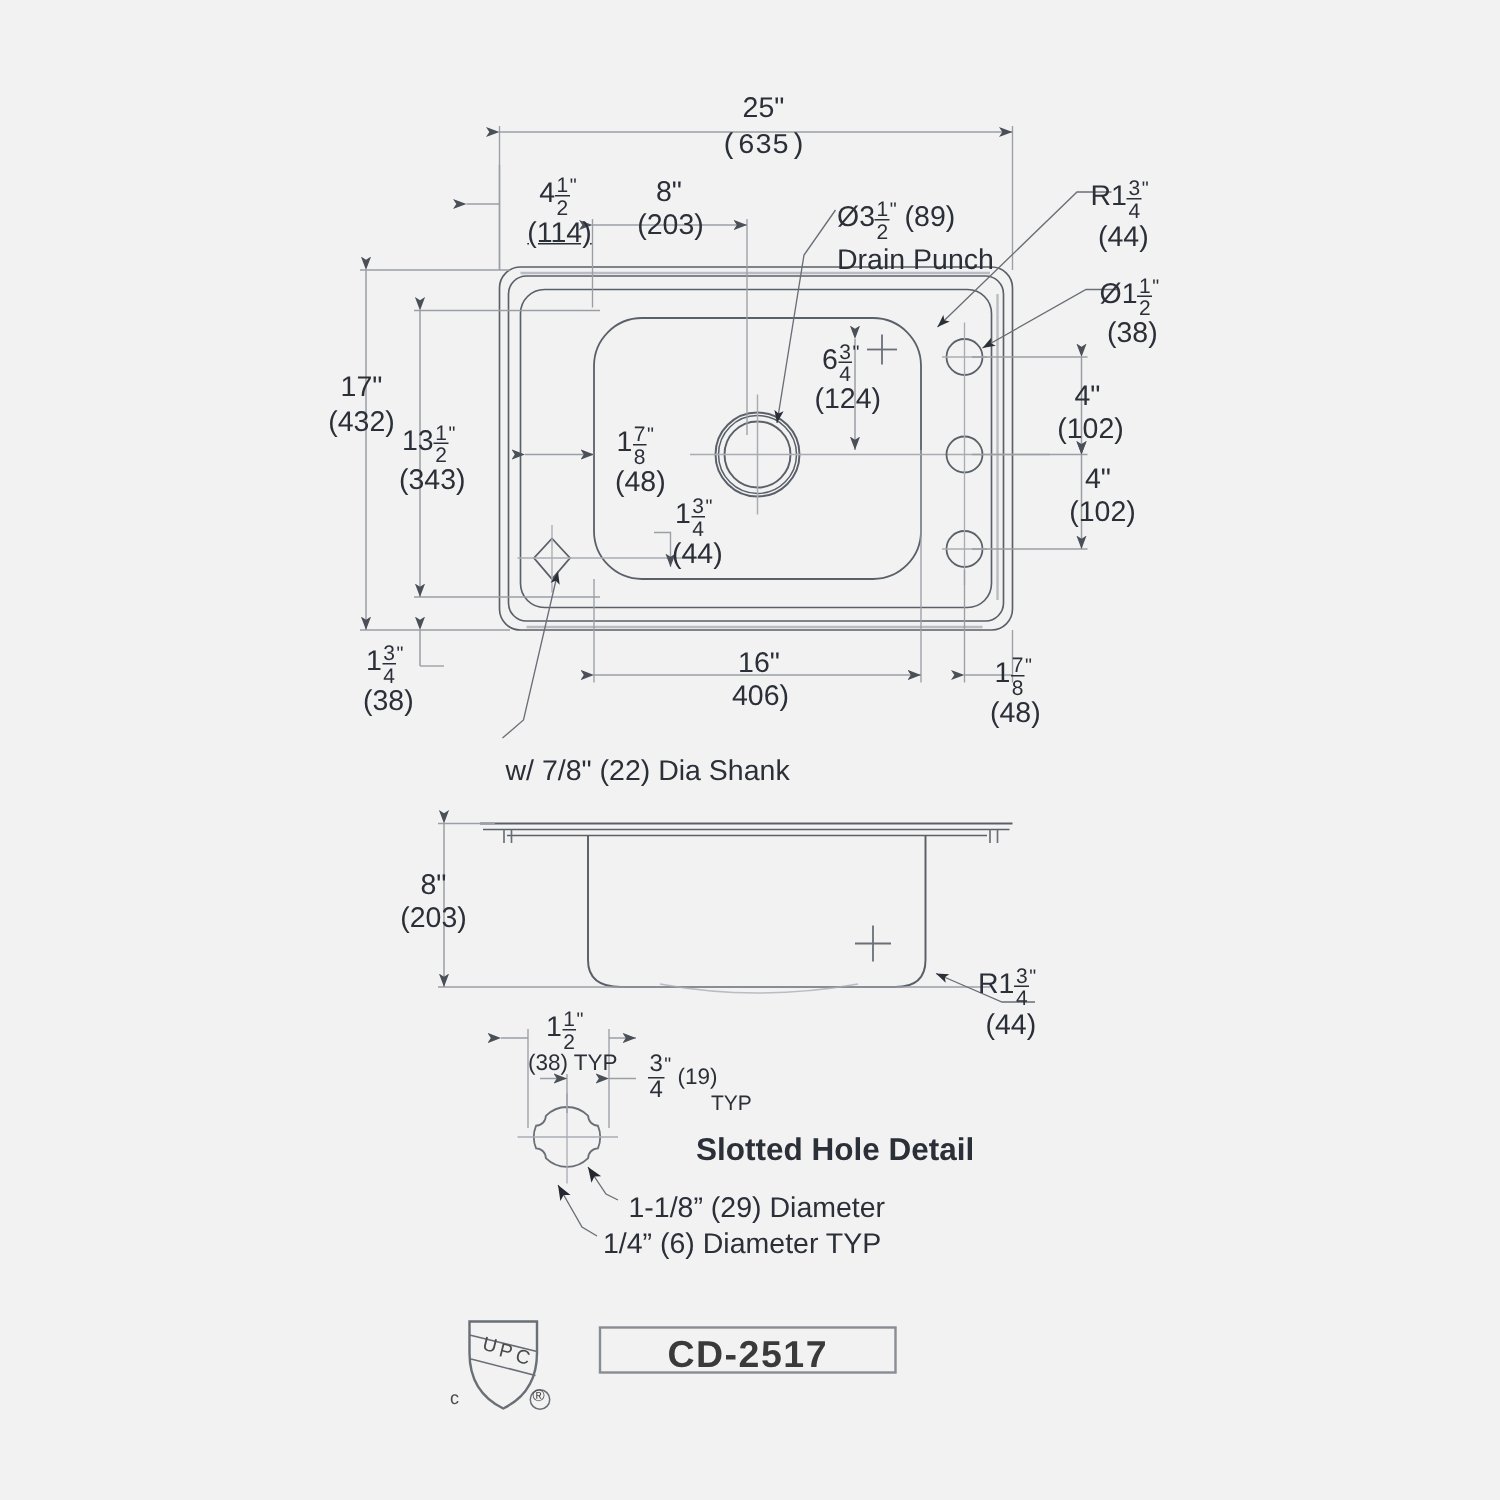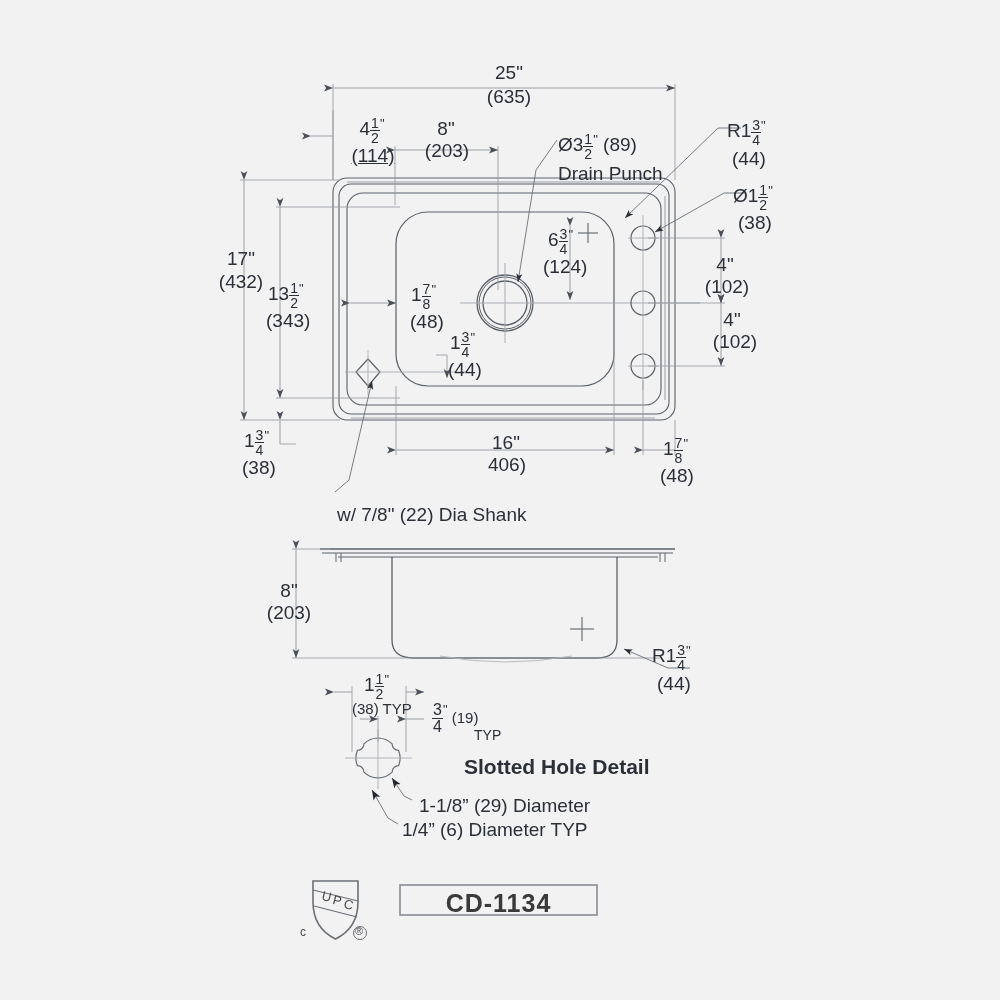--- a/index.html
+++ b/index.html
@@ -208,21 +208,21 @@
     <line x1="314" y1="906" x2="357" y2="917" stroke="#6a6f77" stroke-width="1.1"></line>
   </g>
   <g fill="none" stroke="#6a6f77" stroke-width="1">
     <circle cx="360" cy="933" r="6.5"></circle>
   </g>
 </svg>
 
 <div style="position:absolute;top:0;left:0;width:1000px;height:1000px;">
 
   <div style="position:absolute;left:479px;top:62px;width:60px;text-align:center;font-size:19px;">25"</div>
-  <div style="position:absolute;left:474px;top:86px;width:70px;text-align:center;font-size:19px;">(635)</div>
+  <div style="position:absolute;left:474px;top:86px;width:70px;text-align:center;font-size:19px;font-family:Liberation Mono, monospace;">(635)</div>
 
   <div style="position:absolute;left:340px;top:116px;width:64px;text-align:center;">
     <span style="font-size:19px;">4</span><span style="display:inline-block;vertical-align:middle;text-align:center;line-height:1;"><span style="display:block;font-size:14px;border-bottom:1.3px solid #2b2f38;padding:0 1px;">1</span><span style="display:block;font-size:14px;">2</span></span><span style="font-size:13px;vertical-align:top;">"</span>
   </div>
   <div style="position:absolute;left:338px;top:145px;width:70px;text-align:center;font-size:19px;text-decoration:underline;">(114)</div>
 
   <div style="position:absolute;left:418px;top:118px;width:56px;text-align:center;font-size:19px;">8"</div>
   <div style="position:absolute;left:412px;top:140px;width:70px;text-align:center;font-size:19px;">(203)</div>
 
   <div style="position:absolute;left:558px;top:132px;white-space:nowrap;">
@@ -299,21 +299,21 @@
   <div style="position:absolute;left:432px;top:702px;white-space:nowrap;">
     <span style="display:inline-block;vertical-align:middle;text-align:center;line-height:1;"><span style="display:block;font-size:16px;border-bottom:1.4px solid #2b2f38;padding:0 1px;">3</span><span style="display:block;font-size:16px;">4</span></span><span style="font-size:13px;vertical-align:top;">"</span><span style="font-size:15px;">&nbsp;</span><span style="font-size:15px;">(19)</span>
   </div>
   <div style="position:absolute;left:474px;top:727px;font-size:14px;">TYP</div>
 
   <div style="position:absolute;left:464px;top:755px;font-size:21px;font-weight:bold;white-space:nowrap;">Slotted Hole Detail</div>
 
   <div style="position:absolute;left:419px;top:795px;font-size:19px;white-space:nowrap;">1-1/8” (29) Diameter</div>
   <div style="position:absolute;left:402px;top:819px;font-size:19px;white-space:nowrap;">1/4” (6) Diameter TYP</div>
 
-  <div style="position:absolute;left:400px;top:889px;width:197px;text-align:center;font-size:25px;font-weight:bold;letter-spacing:1px;color:#3a3a3a;">CD-1134</div>
+  <div style="position:absolute;left:400px;top:889px;width:197px;text-align:center;font-size:25px;font-weight:bold;letter-spacing:1px;color:#3a3a3a;">CD-2517</div>
 
   <div style="position:absolute;left:322px;top:889px;font-size:13px;color:#4a4a4a;transform:rotate(14deg);">U</div>
   <div style="position:absolute;left:333px;top:893px;font-size:13px;color:#4a4a4a;transform:rotate(14deg);">P</div>
   <div style="position:absolute;left:344px;top:897px;font-size:13px;color:#4a4a4a;transform:rotate(14deg);">C</div>
   <div style="position:absolute;left:300px;top:925px;font-size:12px;color:#4a4a4a;">c</div>
   <div style="position:absolute;left:355px;top:925px;font-size:11px;color:#4a4a4a;">®</div>
 
 </div>
 </div>
 

